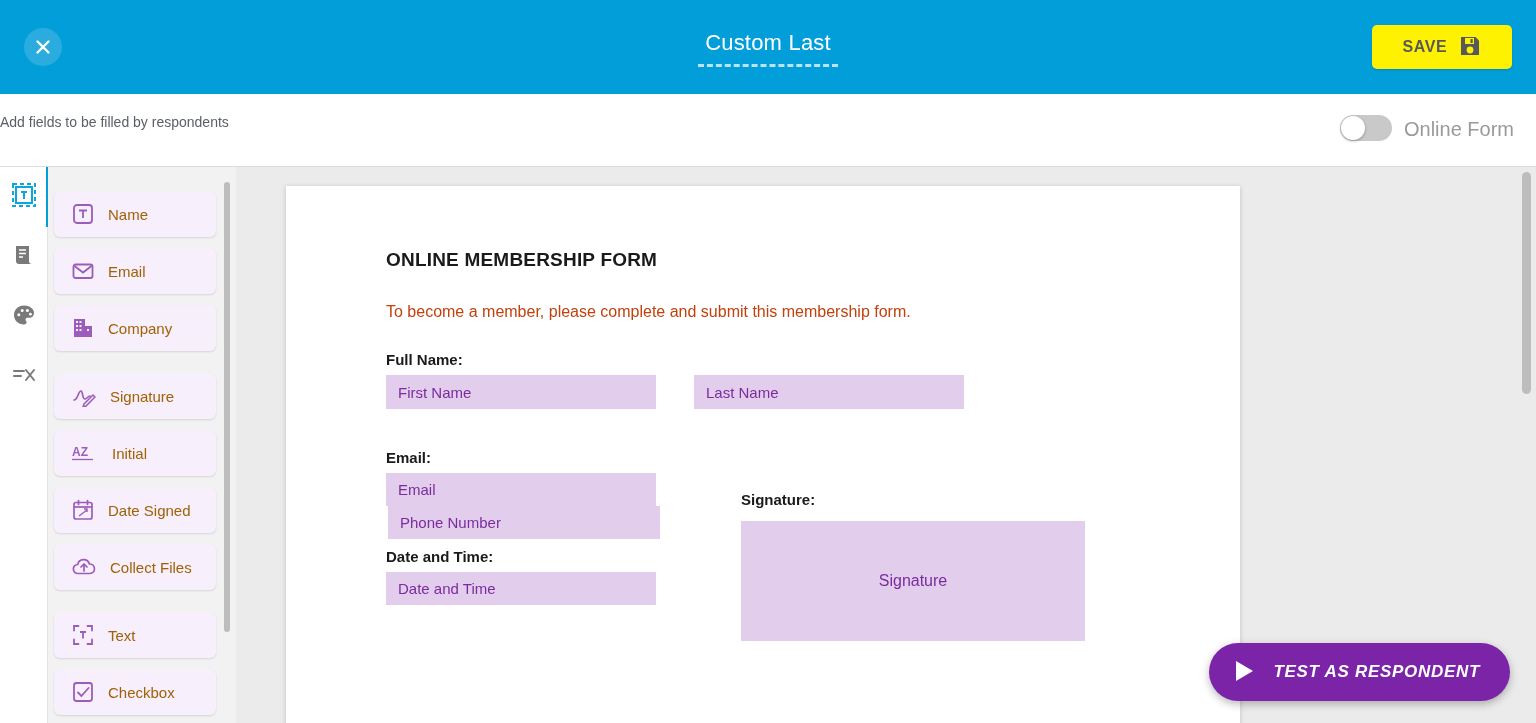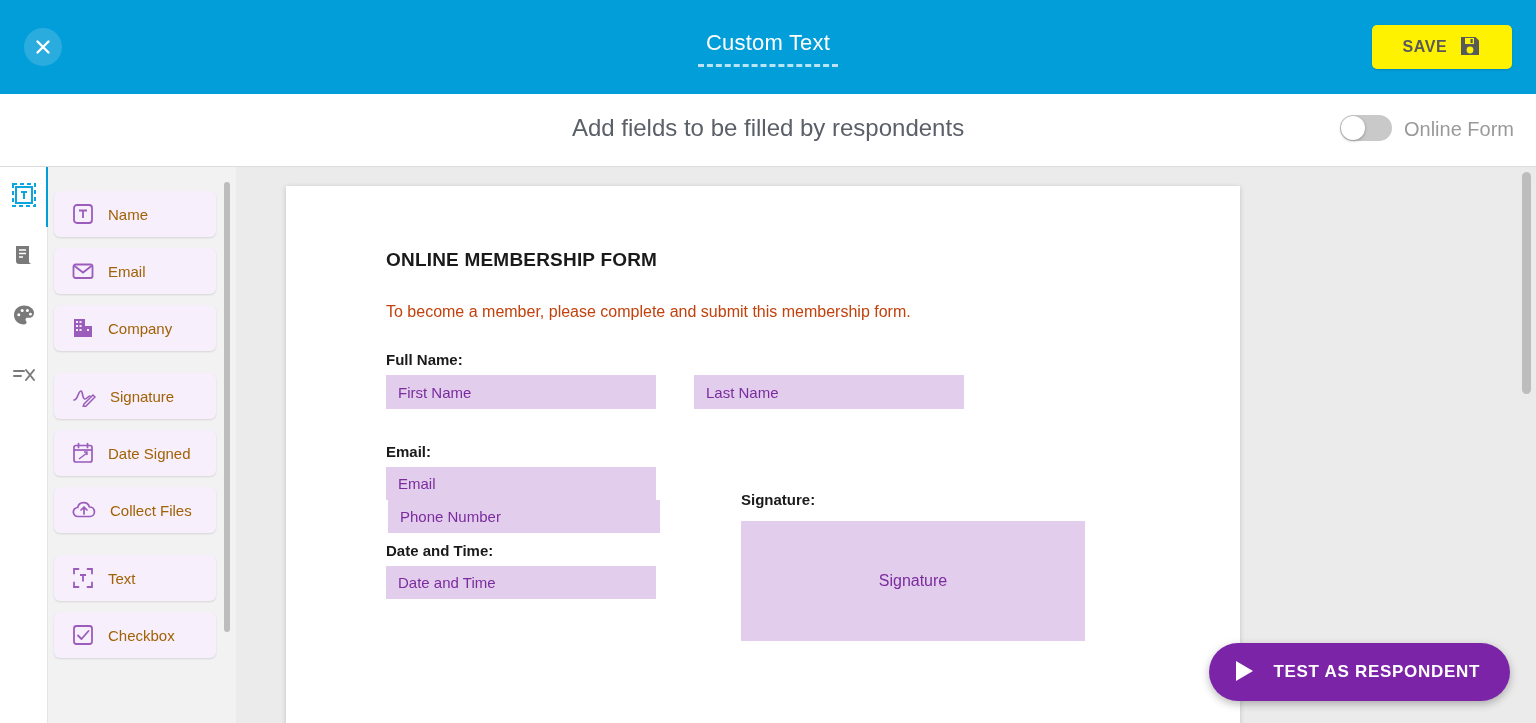--- a/index.html
+++ b/index.html
@@ -52,21 +52,21 @@
   }
 
   
   .subbar {
     position: absolute; left: 0; top: 94px; width: 1536px; height: 73px;
     background: #ffffff;
     border-bottom: 1px solid #dddddd;
   }
   .subbar-title {
     position: absolute; left: 0; right: 0; top: 20px;
-    text-align: center; font-size: 24px; color: #5b6068;
+    text-align: left; font-size: 14px; color: #5b6068;
   }
   .toggle-group {
     position: absolute; right: 22px; top: 21px;
     display: flex; align-items: flex-end; gap: 12px;
   }
   .toggle {
     position: relative; width: 52px; height: 26px;
     border-radius: 13px; background: #c9c9c9; cursor: pointer;
   }
   .toggle .knob {
@@ -148,21 +148,21 @@
   .doc-p { font-size: 16px; color: #c2410c; margin-bottom: 30px; }
   .doc-label {
     font-size: 15px; font-weight: bold; color: #1a1a1a; margin-bottom: 7px;
   }
   .doc-field {
     background: #E3CDEC; color: #7A2C9E; font-size: 15px;
     display: flex; align-items: center; padding-left: 12px;
   }
 
   .row { display: flex; }
-  .col-left { width: 308px; }
+  .col-left { width: 308px; margin-top: 6px; }
   .col-right { margin-left: 47px; width: 344px; }
 
   .sig-box {
     background: #E3CDEC; color: #7A2C9E; font-size: 16px;
     height: 120px;
     display: flex; align-items: center; justify-content: center;
   }
 
   .canvas-scrollbar {
     position: absolute; right: 5px; top: 5px;
@@ -171,20 +171,21 @@
   }
 
   
   .test-btn {
     position: absolute; right: 26px; bottom: 22px;
     height: 58px; padding: 0 30px 0 24px;
     background: #7B24A8; border: none; border-radius: 29px;
     display: flex; align-items: center; gap: 18px;
     cursor: pointer;
     box-shadow: 0 3px 8px rgba(0,0,0,0.28);
+    font-style: italic;
   }
   .test-btn-label {
     color: #ffffff; font-size: 17px; font-weight: bold; letter-spacing: 0.7px;
   }
 </style>
 </head>
 <body>
 
 <div id="app">
 
@@ -192,21 +193,21 @@
 
     <div class="close-btn">
       <span>
         <svg width="18" height="18" viewBox="0 0 18 18">
           <path d="M3.5 3.5 L14.5 14.5 M14.5 3.5 L3.5 14.5" stroke="#ffffff" stroke-width="2.4" stroke-linecap="round"></path>
         </svg>
       </span>
     </div>
 
     <div class="doc-title-wrap">
-      <div class="doc-title">Custom Text</div>
+      <div class="doc-title">Custom Last</div>
       <div class="doc-title-underline"></div>
     </div>
 
     <button class="save-btn">
       <span class="save-label">SAVE</span>
       <span>
         <svg width="22" height="22" viewBox="0 0 22 22">
           <path d="M2 2 h14.5 L20 5.5 V20 H2 Z" fill="#58595B"></path>
           <rect x="6" y="3" width="9" height="6" fill="#FFF200"></rect>
           <rect x="11.5" y="4" width="2.2" height="4" fill="#58595B"></rect>
@@ -320,20 +321,29 @@
         <div class="field-chip spaced">
           <span>
             <svg width="24" height="22" viewBox="0 0 24 22">
               <path d="M2 15 c4 0 4-9 7-9 c2 0 1 8 4 8 c2 0 3-3 5-3" fill="none" stroke="#9B5CBC" stroke-width="1.7" stroke-linecap="round"></path>
               <path d="M12 19 L21 10 l2 2 l-9 9 l-3 1 Z" fill="none" stroke="#9B5CBC" stroke-width="1.5"></path>
             </svg>
           </span>
           <span class="field-chip-label">Signature</span>
         </div>
 
+        <div class="field-chip">
+          <span>
+            <svg width="26" height="20" viewBox="0 0 26 20">
+              <text x="0" y="13" font-family="Liberation Sans, sans-serif" font-size="12" font-weight="bold" fill="#9B5CBC">AZ</text>
+              <path d="M0 16.5 h21" stroke="#9B5CBC" stroke-width="1.3"></path>
+            </svg>
+          </span>
+          <span class="field-chip-label">Initial</span>
+        </div>
 
         <div class="field-chip">
           <span>
             <svg width="22" height="22" viewBox="0 0 22 22">
               <rect x="2" y="3.5" width="18" height="16.5" rx="2" fill="none" stroke="#9B5CBC" stroke-width="1.7"></rect>
               <path d="M2 8 h18" stroke="#9B5CBC" stroke-width="1.7"></path>
               <path d="M6.5 1.5 v4 M15.5 1.5 v4" stroke="#9B5CBC" stroke-width="1.7" stroke-linecap="round"></path>
               <path d="M7 17 L15 11 M12 10 l3 0 l0 3" fill="none" stroke="#9B5CBC" stroke-width="1.4"></path>
             </svg>
           </span>

